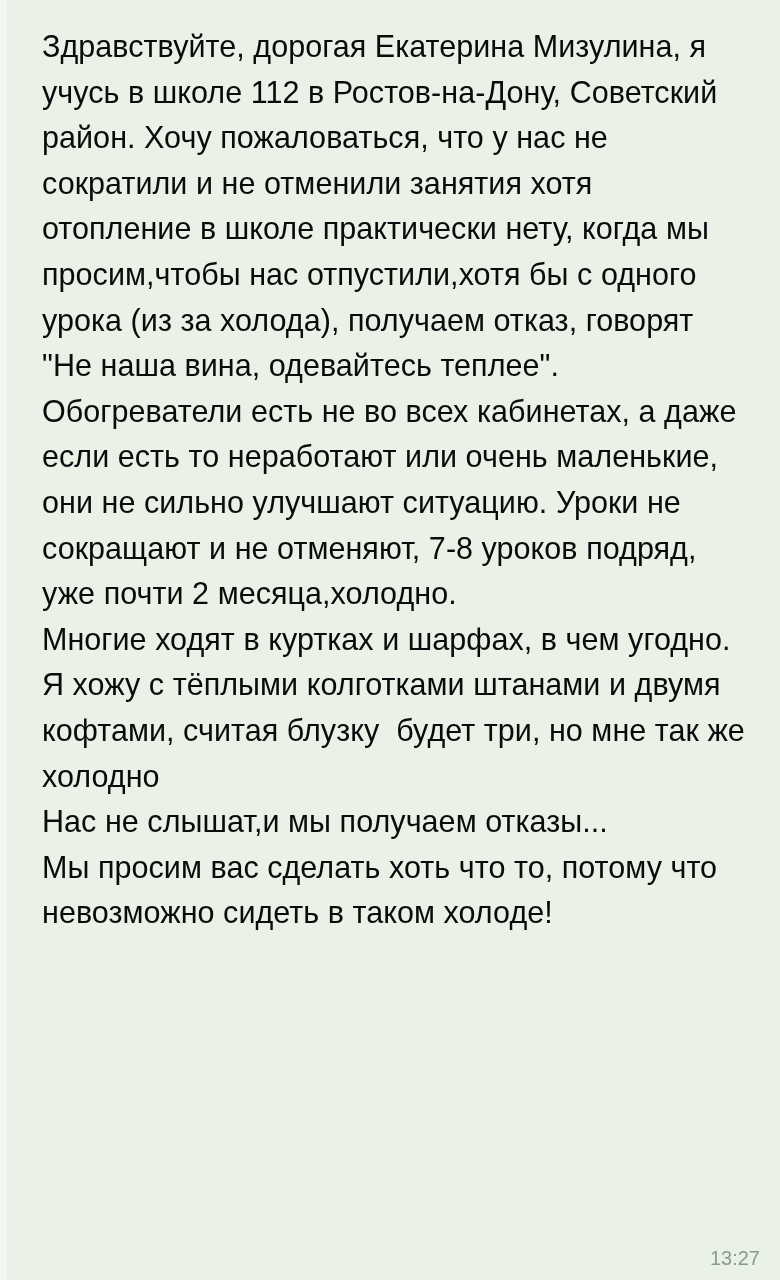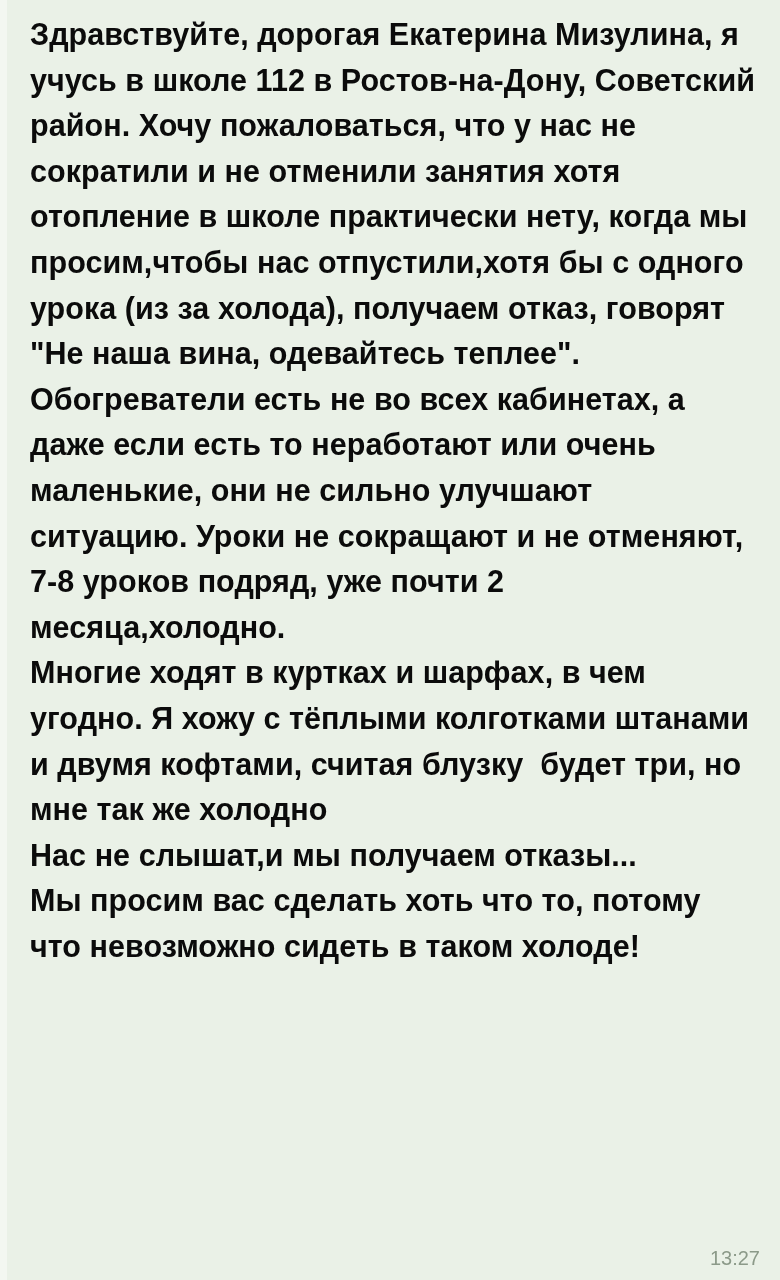--- a/index.html
+++ b/index.html
@@ -40,23 +40,22 @@
     height: 1280px;
     background: #f3f7f1;
   }
   .msg-text {
     font-size: 30.5px;
     line-height: 45.6px;
     color: #0b0b0b;
     letter-spacing: 0.05px;
     white-space: pre-wrap;
     word-wrap: break-word;
-    margin: 0;
+    margin: 12px;
     padding-top: 2px;
-    font-weight: bold;
   }
   .timestamp {
     position: absolute;
     right: 20px;
     bottom: 10px;
     font-size: 20px;
     line-height: 24px;
     color: #8c9a89;
     margin-top: 28px;
   }

